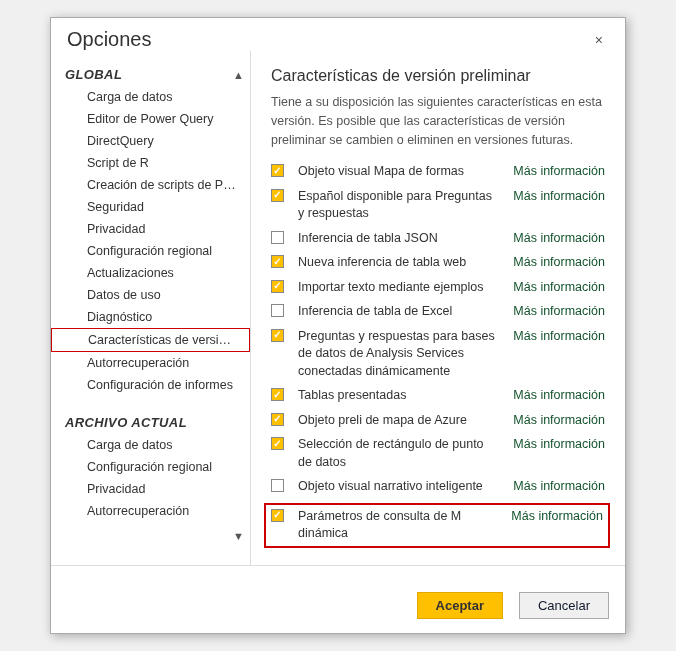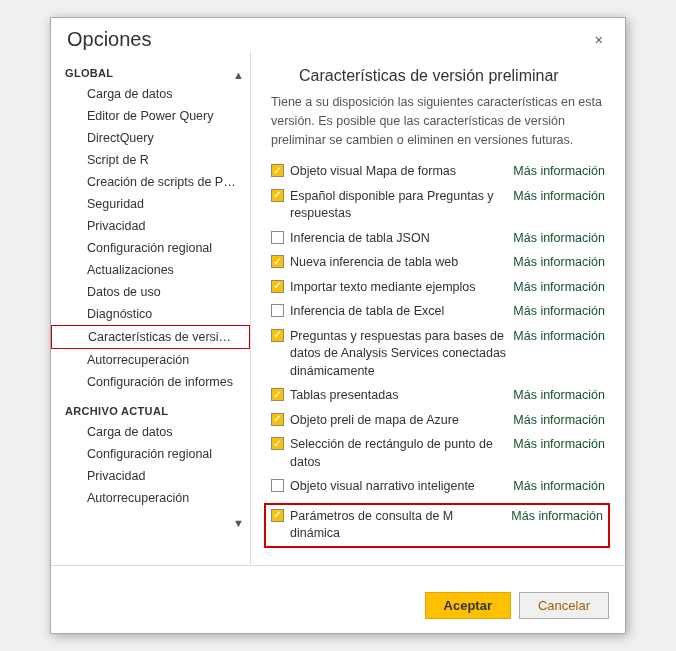--- a/index.html
+++ b/index.html
@@ -61,24 +61,25 @@
       position: absolute;
       right: 6px;
       font-size: 11px;
       color: #555;
       cursor: pointer;
     }
     .sidebar-scroll-top { top: 8px; }
     .sidebar-scroll-bottom { bottom: 40px; }
     .section-header {
       font-weight: 700;
-      font-size: 11px;
+      font-size: 13px;
       color: #333;
       padding: 6px 14px 4px 14px;
       letter-spacing: 0.03em;
+      font-style: italic;
     }
     .sidebar-item {
       padding: 4px 14px 4px 36px;
       color: #333;
       cursor: pointer;
       font-size: 12.5px;
       white-space: nowrap;
       overflow: hidden;
       text-overflow: ellipsis;
     }
@@ -92,38 +93,38 @@
     .content-area {
       flex: 1;
       padding: 16px 20px 10px 20px;
       overflow-y: auto;
     }
     .content-title {
       font-size: 16px;
       font-weight: 400;
       color: #333;
       margin-bottom: 8px;
-      margin-left: 28px;
     }
     .content-desc {
       font-size: 12.5px;
       color: #555;
       margin-bottom: 14px;
       line-height: 1.5;
     }
     .feature-list {
       list-style: none;
     }
     .feature-item {
       display: flex;
       align-items: flex-start;
       margin-bottom: 7px;
       font-size: 12.5px;
       color: #333;
       line-height: 1.4;
+      gap: 8px;
     }
     .feature-item.highlighted {
       border: 2px solid #c00;
       padding: 3px 5px;
       margin-left: -7px;
       margin-right: -5px;
       background: #fff;
     }
     .checkbox-wrap {
       display: flex;
@@ -162,39 +163,39 @@
       cursor: pointer;
       margin-left: 5px;
       white-space: nowrap;
       text-decoration: none;
       font-size: 12.5px;
     }
     .dialog-footer {
       display: flex;
       justify-content: flex-end;
       padding: 26px 16px 14px 16px;
-      gap: 8px;
+      gap: 16px;
       border-top: 1px solid #ddd;
     }
     .btn {
       padding: 5px 18px;
       font-size: 13px;
       cursor: pointer;
       border: 1px solid #aaa;
       background: #f0f0f0;
-      color: #a16207;
+      color: #0f172a;
     }
     .btn.primary {
       background: #ffc000;
       border-color: #e0a800;
       color: #333;
       font-weight: 600;
     }
     .divider-section {
-      margin-top: 6px;
+      margin-top: 13px;
     }
   </style>
 </head>
 <body>
 
 <div class="dialog">
   <div class="title-bar">
     <span class="title-bar-title">Opciones</span>
     <button class="close-btn">×</button>
   </div>

